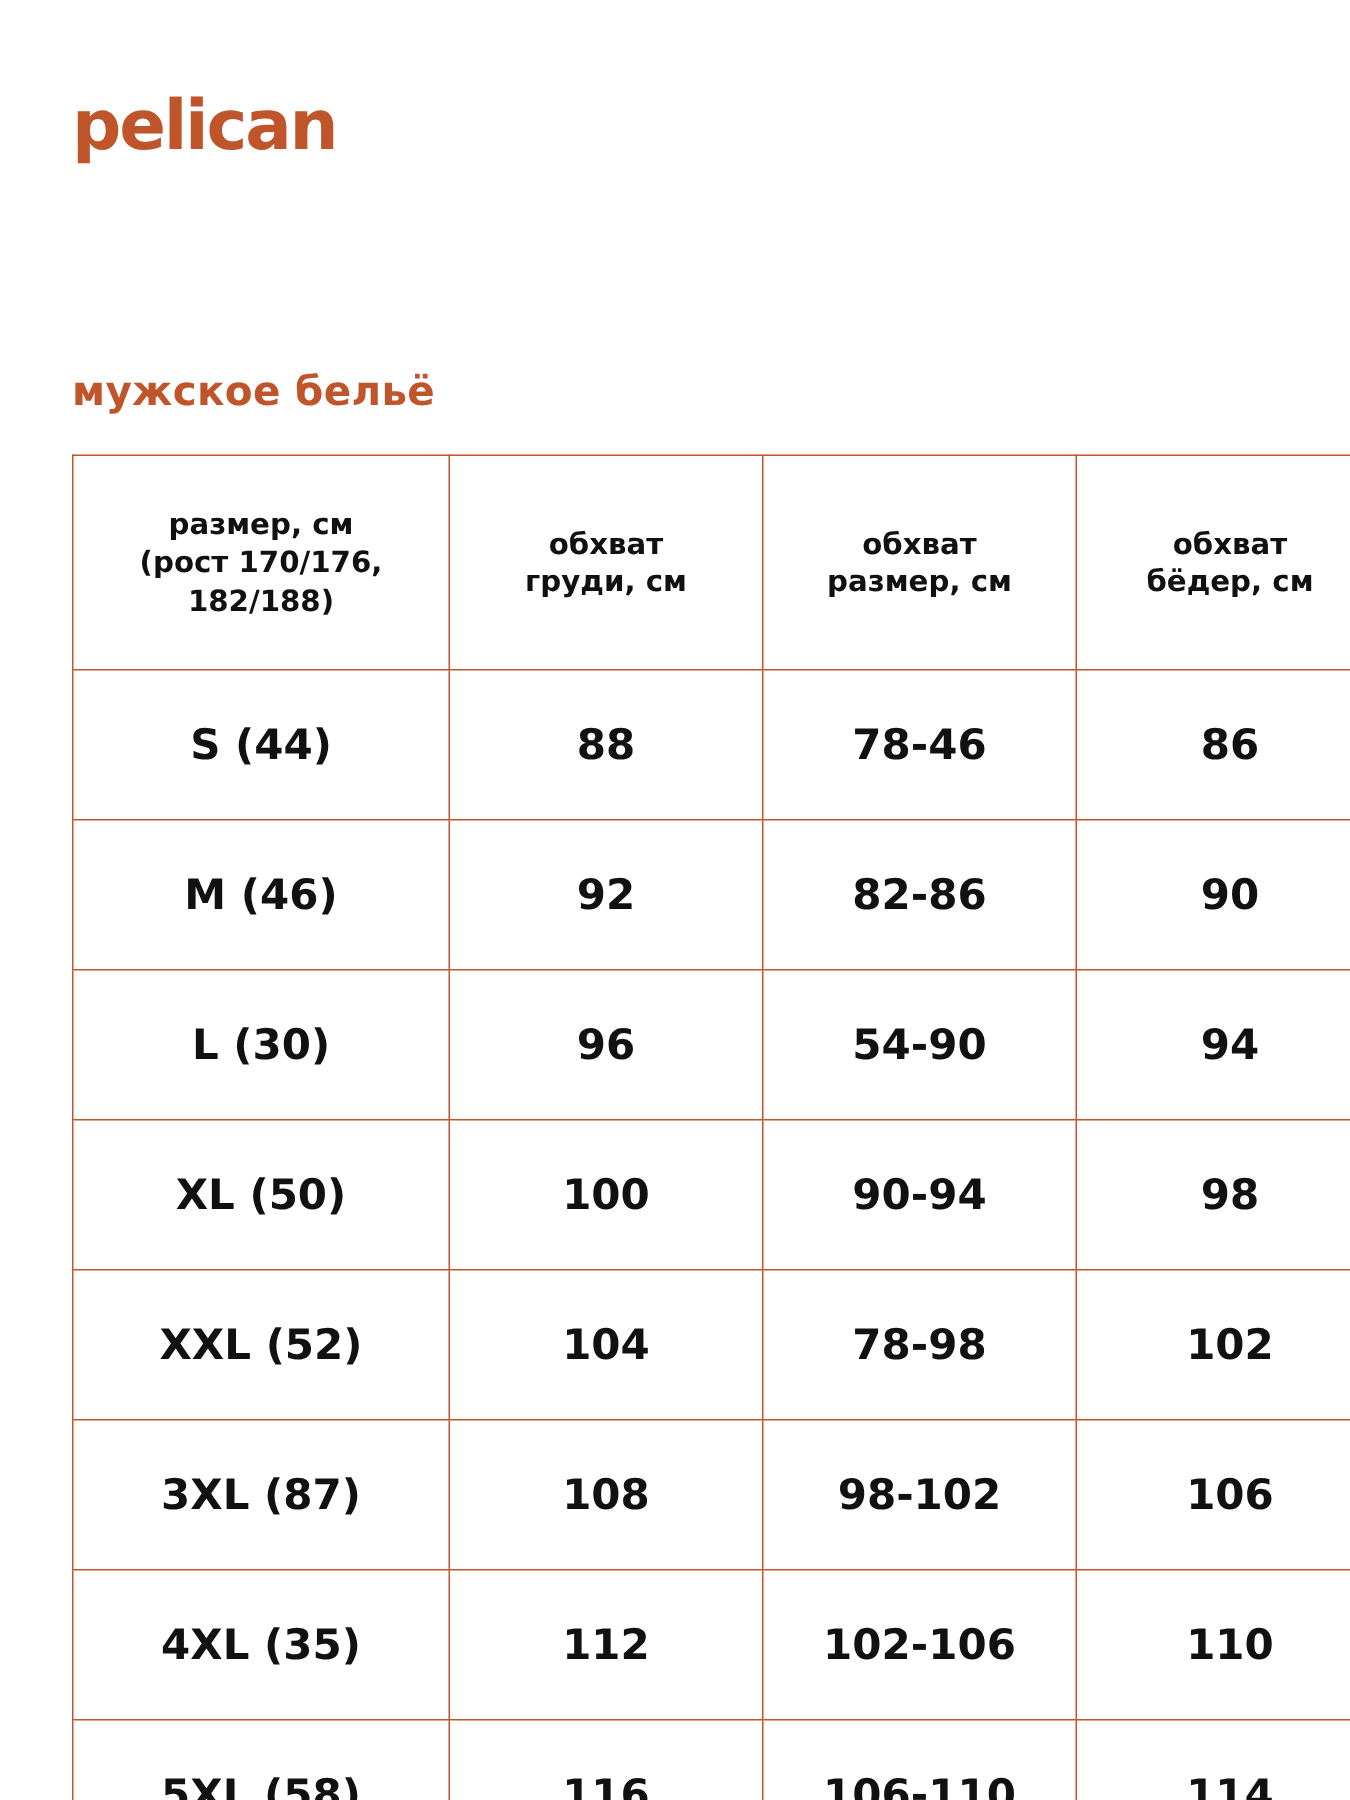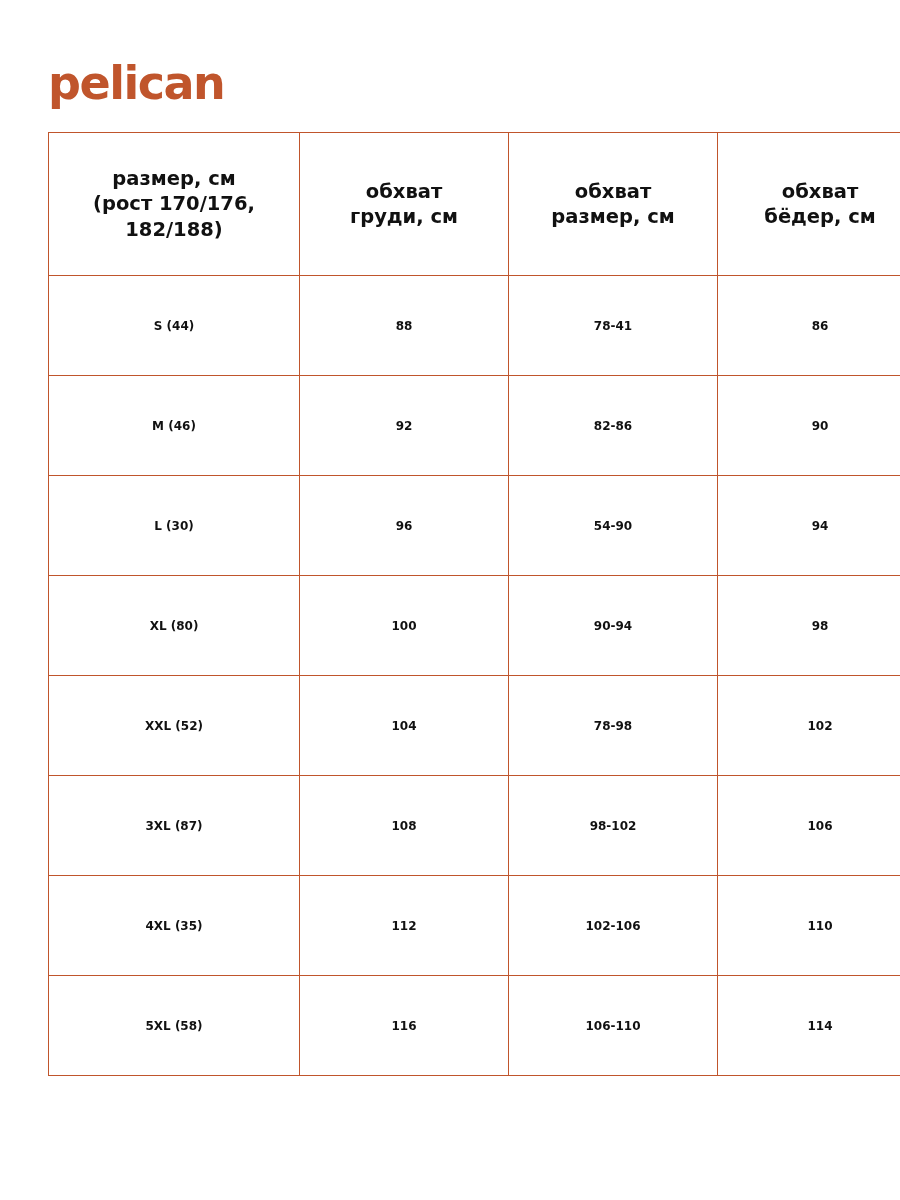--- a/index.html
+++ b/index.html
@@ -53,36 +53,37 @@
     color: #111111;
   }
   table.size-table thead th {
     height: 130px;
     font-size: 19.5px;
     line-height: 1.3;
     padding: 6px 8px;
   }
   table.size-table tbody td {
     height: 91px;
-    font-size: 12px;
+    font-size: 28px;
     padding: 4px 6px;
   }
   .col-0 { width: 234px; }
   .col-1 { width: 192px; }
   .col-2 { width: 192px; }
   .col-3 { width: 188px; }
   .hdr-line { display: block; }
 </style>
 </head>
 <body>
 
 <div class="page">
 
   <div class="brand">pelican</div>
 
+  <div class="title">мужское бельё</div>
 
   <table class="size-table">
     <thead>
       <tr>
         <th class="col-0">
           <span class="hdr-line">размер, см</span>
           <span class="hdr-line">(рост 170/176,</span>
           <span class="hdr-line">182/188)</span>
         </th>
         <th class="col-1">
@@ -96,37 +97,37 @@
         <th class="col-3">
           <span class="hdr-line">обхват</span>
           <span class="hdr-line">бёдер, см</span>
         </th>
       </tr>
     </thead>
     <tbody>
       <tr>
         <td>S (44)</td>
         <td>88</td>
-        <td>78-41</td>
+        <td>78-46</td>
         <td>86</td>
       </tr>
       <tr>
         <td>M (46)</td>
         <td>92</td>
         <td>82-86</td>
         <td>90</td>
       </tr>
       <tr>
         <td>L (30)</td>
         <td>96</td>
         <td>54-90</td>
         <td>94</td>
       </tr>
       <tr>
-        <td>XL (80)</td>
+        <td>XL (50)</td>
         <td>100</td>
         <td>90-94</td>
         <td>98</td>
       </tr>
       <tr>
         <td>XXL (52)</td>
         <td>104</td>
         <td>78-98</td>
         <td>102</td>
       </tr>

